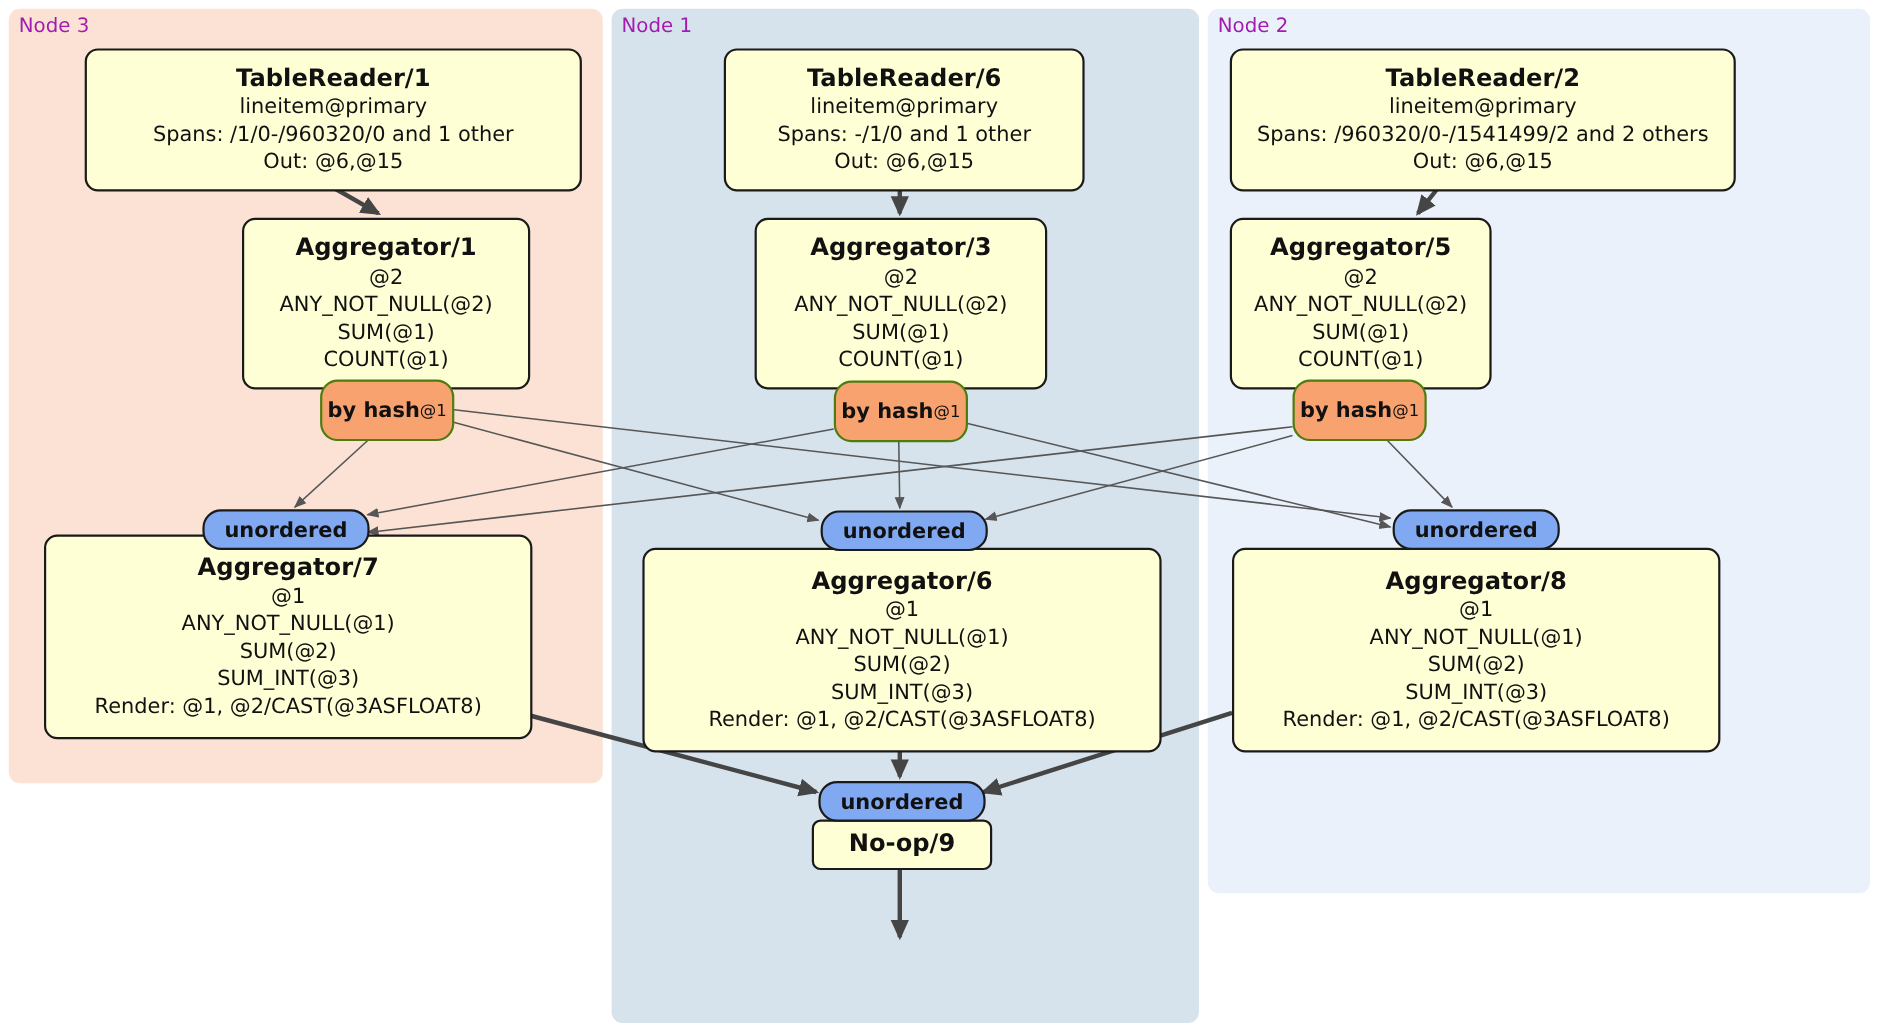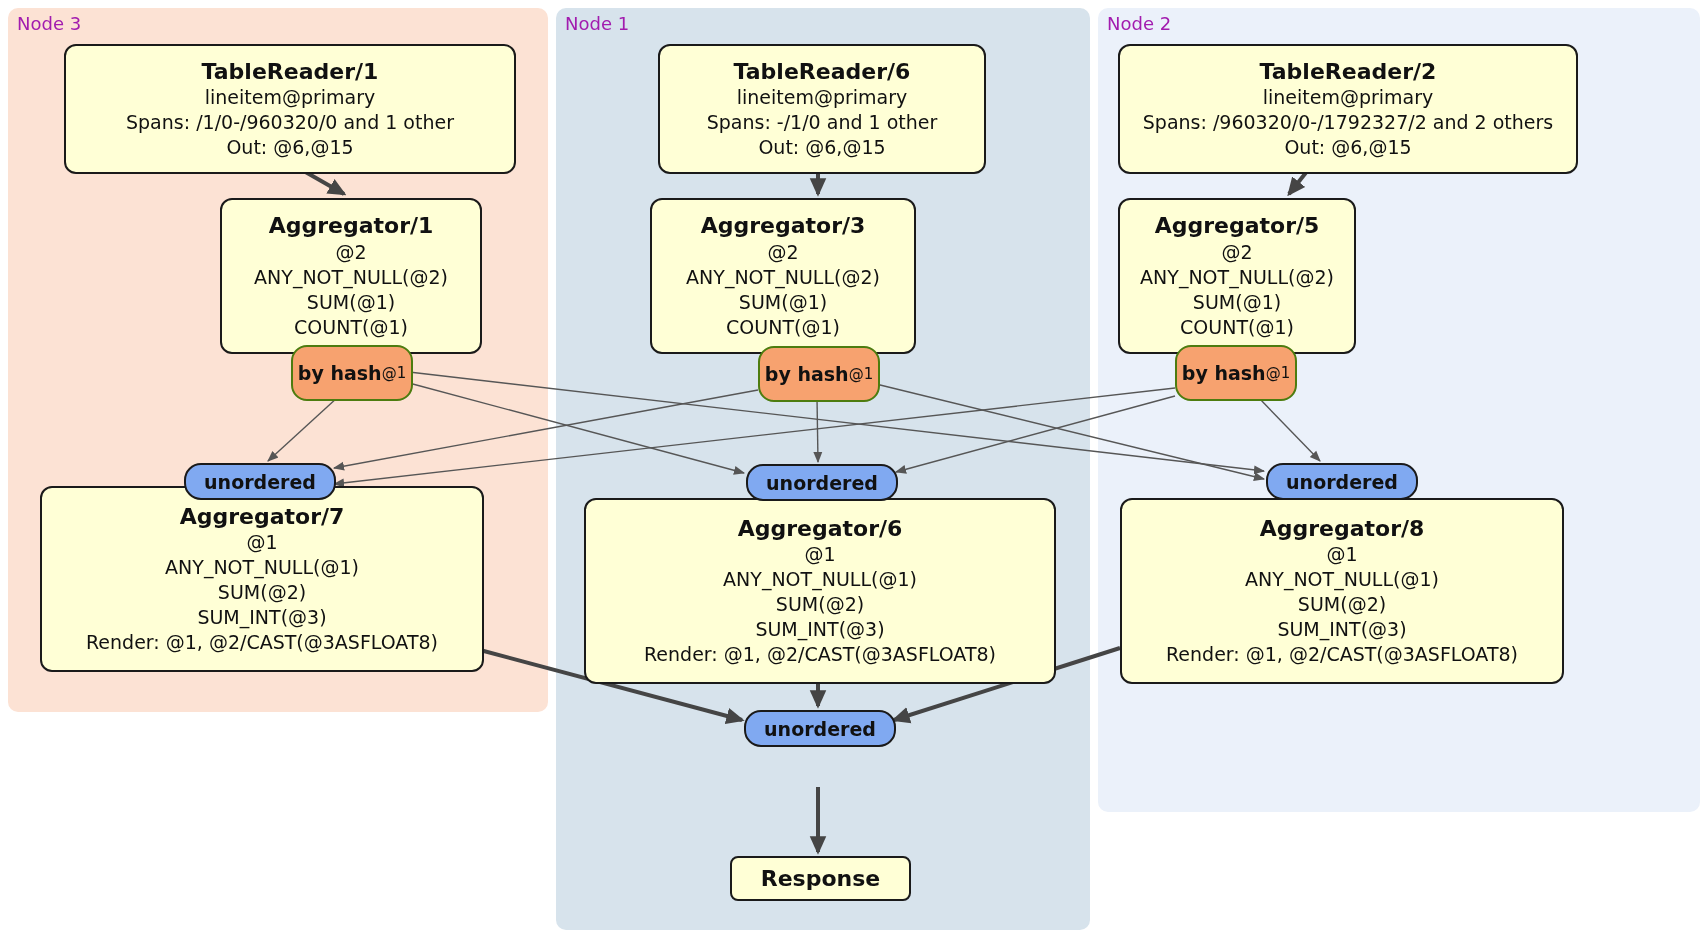--- a/index.html
+++ b/index.html
@@ -62,47 +62,47 @@
       <line x1="302" y1="170" x2="344" y2="194" marker-end="url(#athick)"></line>
       <line x1="818" y1="170" x2="818" y2="194" marker-end="url(#athick)"></line>
       <line x1="1308" y1="170" x2="1289" y2="194" marker-end="url(#athick)"></line>
       <line x1="480" y1="650" x2="742" y2="720" marker-end="url(#athick)"></line>
       <line x1="818" y1="680" x2="818" y2="706" marker-end="url(#athick)"></line>
       <line x1="1120" y1="648" x2="894" y2="720" marker-end="url(#athick)"></line>
       <line x1="818" y1="787" x2="818" y2="852" marker-end="url(#athick)"></line>
     </g>
   </svg>
 
-  <div class="proc" style="left:64px;top:44px;width:448px;height:126px;">
+  <div class="proc" style="left:77px;top:44px;width:448px;height:126px;">
     <div class="t">TableReader/1</div>
     <div>lineitem@primary</div>
     <div>Spans: /1/0-/960320/0 and 1 other</div>
     <div>Out: @6,@15</div>
   </div>
   <div class="proc" style="left:658px;top:44px;width:324px;height:126px;">
     <div class="t">TableReader/6</div>
     <div>lineitem@primary</div>
     <div>Spans: -/1/0 and 1 other</div>
     <div>Out: @6,@15</div>
   </div>
   <div class="proc" style="left:1118px;top:44px;width:456px;height:126px;">
     <div class="t">TableReader/2</div>
     <div>lineitem@primary</div>
-    <div>Spans: /960320/0-/1792327/2 and 2 others</div>
+    <div>Spans: /960320/0-/1541499/2 and 2 others</div>
     <div>Out: @6,@15</div>
   </div>
 
   <div class="proc" style="left:220px;top:198px;width:258px;height:152px;">
     <div class="t">Aggregator/1</div>
     <div>@2</div>
     <div>ANY_NOT_NULL(@2)</div>
     <div>SUM(@1)</div>
     <div>COUNT(@1)</div>
   </div>
-  <div class="proc" style="left:650px;top:198px;width:262px;height:152px;">
+  <div class="proc" style="left:686px;top:198px;width:262px;height:152px;">
     <div class="t">Aggregator/3</div>
     <div>@2</div>
     <div>ANY_NOT_NULL(@2)</div>
     <div>SUM(@1)</div>
     <div>COUNT(@1)</div>
   </div>
   <div class="proc" style="left:1118px;top:198px;width:234px;height:152px;">
     <div class="t">Aggregator/5</div>
     <div>@2</div>
     <div>ANY_NOT_NULL(@2)</div>
@@ -154,17 +154,17 @@
     <div>@1</div>
     <div>ANY_NOT_NULL(@1)</div>
     <div>SUM(@2)</div>
     <div>SUM_INT(@3)</div>
     <div>Render: @1, @2/CAST(@3ASFLOAT8)</div>
   </div>
 
   <div class="stream" style="left:744px;top:710px;width:148px;height:33px;">
     <span>unordered</span>
   </div>
-  <div class="proc" style="left:730px;top:856px;width:177px;height:41px;border-radius:8px;">
-    <div class="t">Response</div>
+  <div class="proc" style="left:738px;top:745px;width:160px;height:42px;border-radius:8px;">
+    <div class="t">No-op/9</div>
   </div>
 
 </div>
 
 </body></html>

